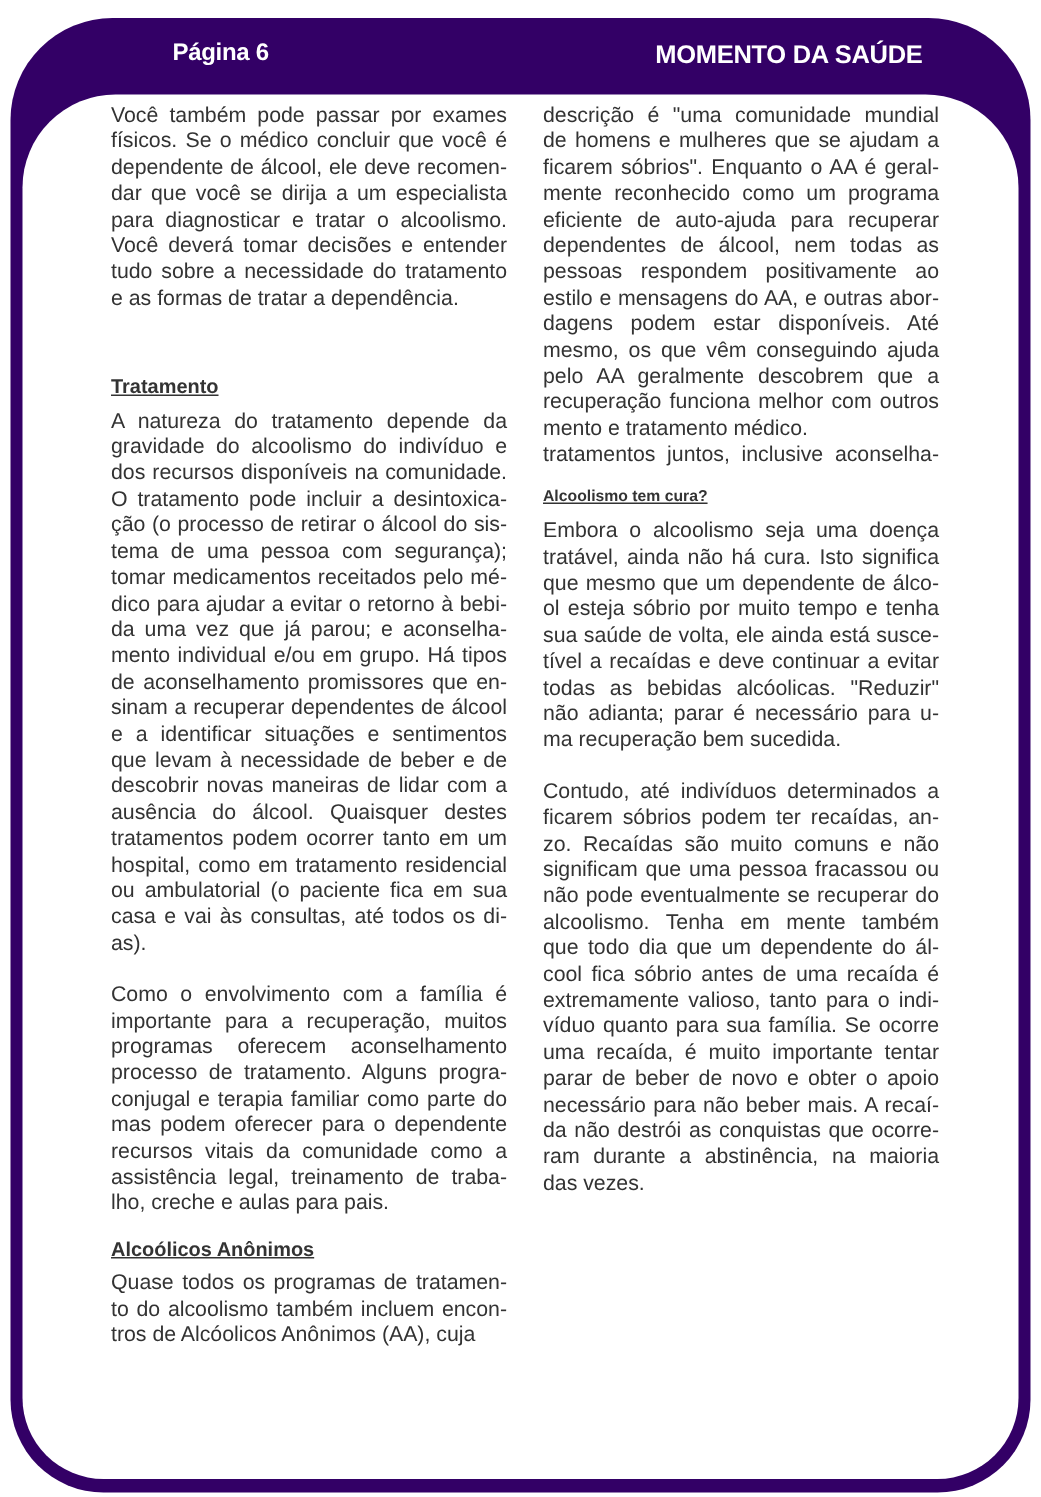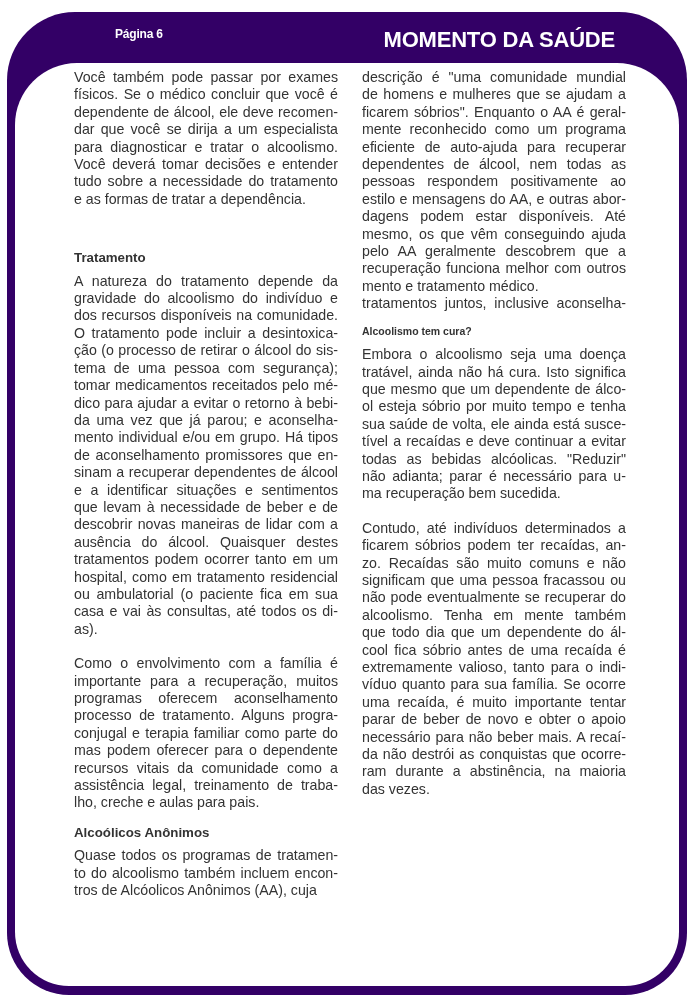--- a/index.html
+++ b/index.html
@@ -7,38 +7,39 @@
   .frame {
     position: absolute; left: 7px; top: 12px; width: 680px; height: 983px;
     background: #330066; border-radius: 68px 68px 62px 62px;
   }
   .inner {
     position: absolute; left: 15px; top: 63px; width: 664px; height: 923px;
     background: #ffffff; border-radius: 62px 62px 54px 54px;
   }
   .page-num {
     position: absolute; left: 80px; top: 27px;
-    font-family: "Liberation Sans", sans-serif; font-weight: bold; font-size: 12px;
+    font-family: "Liberation Sans", sans-serif; font-weight: bold; font-size: 16px;
     color: #ffffff; letter-spacing: -0.2px; padding-left: 35px;
   }
   .mag-title {
     position: absolute; right: 79px; top: 27px;
-    font-family: "Liberation Sans", sans-serif; font-weight: bold; font-size: 22px;
+    font-family: "Liberation Sans", sans-serif; font-weight: bold; font-size: 17px;
     color: #ffffff; letter-spacing: -0.2px;
   }
   .col {
     position: absolute; top: 69px; width: 264px;
     font-family: "Liberation Sans", sans-serif; font-size: 14.2px; line-height: 17.4px;
     color: #333333; text-align: justify;
   }
   .col.left { left: 74px; }
   .col.right { left: 362px; }
   .heading {
     font-weight: bold; font-size: 13.3px; color: #333333; margin: 0 0 6px 0;
     text-align: left;
+    text-decoration: underline;
   }
   .heading.small { font-size: 10.5px; margin: 10px 0 6px 0; }
   .gap-lg { height: 41px; }
   .gap-md { height: 17px; }
   .gap-sm { height: 12px; }
   .para { white-space: normal; }
   .line { display: block; text-align: justify; text-align-last: justify; white-space: nowrap; }
   .line.last { text-align-last: left; }
 </style>
 </head>

